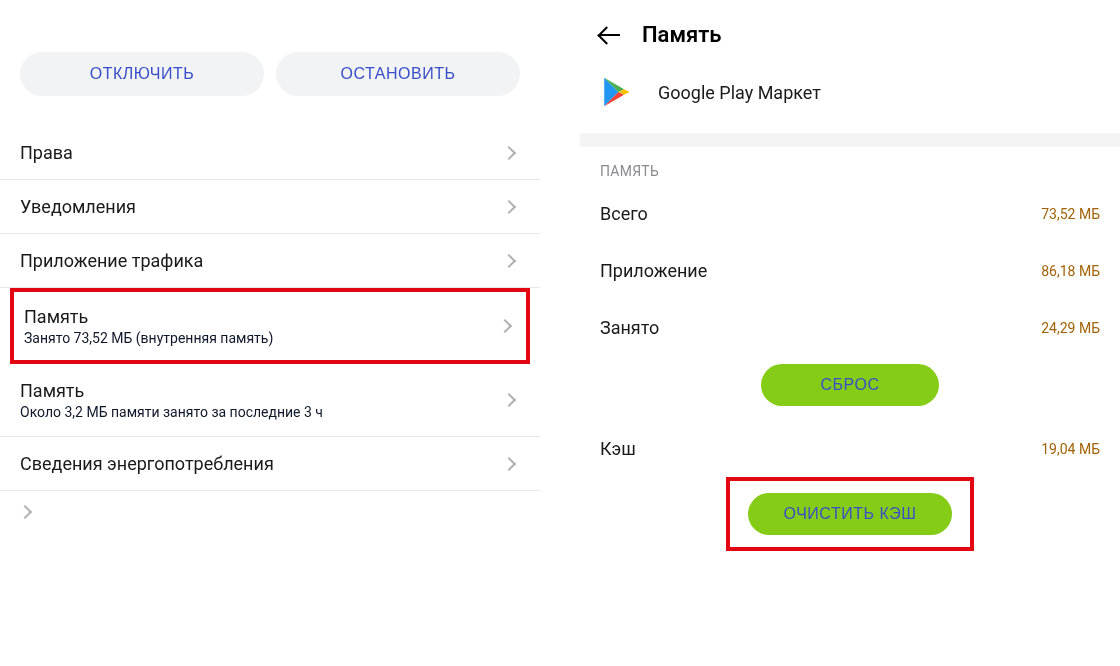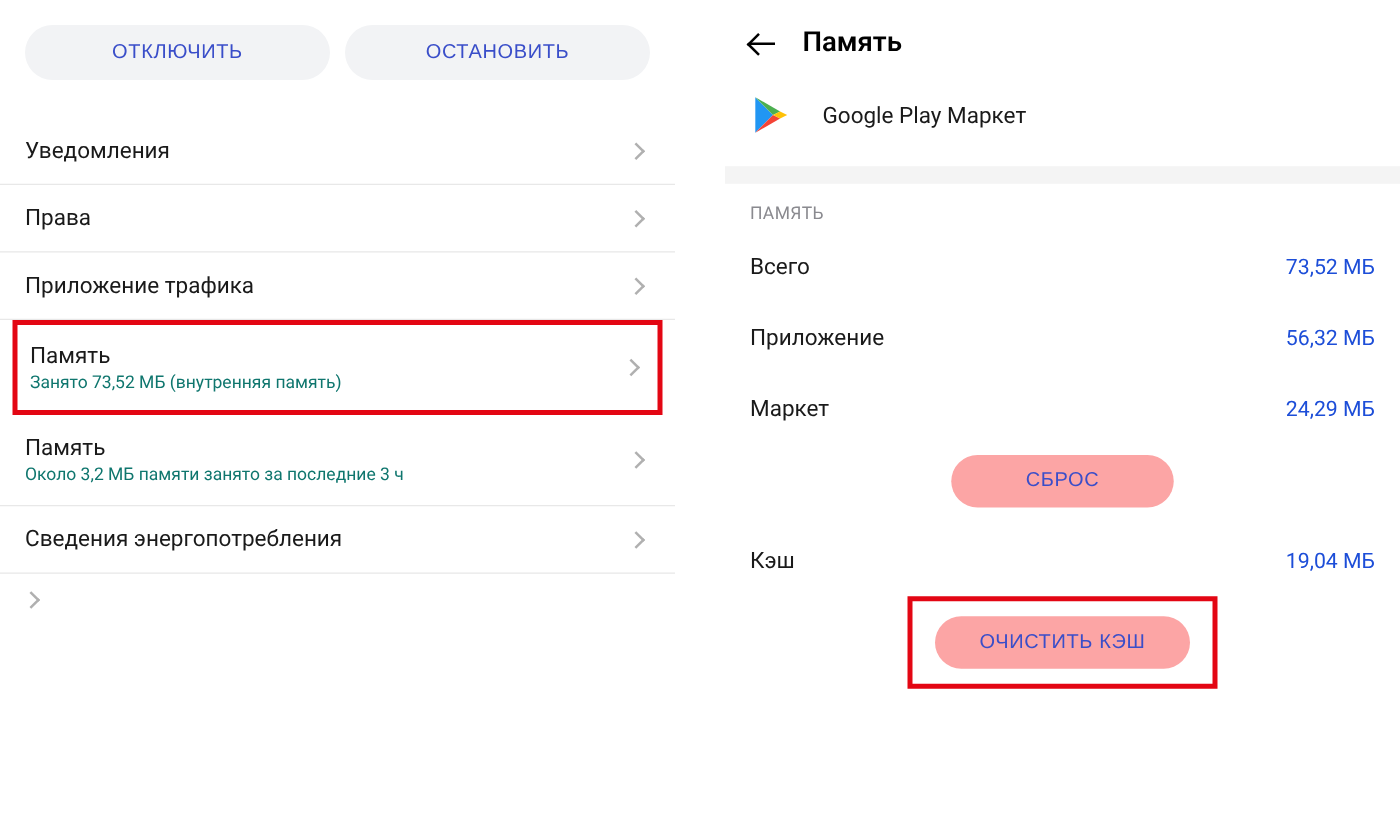--- a/index.html
+++ b/index.html
@@ -20,20 +20,21 @@
       padding-right: 30px;
     }
     .panel-right {
       padding-left: 10px;
     }
     
     .top-buttons {
       display: flex;
       gap: 12px;
       padding: 20px 20px 30px 20px;
+      margin-top: 32px;
     }
     .pill-btn {
       flex: 1;
       background: #f2f3f5;
       border: none;
       border-radius: 22px;
       padding: 13px 10px;
       color: #3a4ec9;
       font-size: 16px;
       font-weight: 500;
@@ -57,21 +58,21 @@
       flex: 1;
       display: flex;
       flex-direction: column;
     }
     .list-item .title {
       font-size: 18px;
       color: #1a1a1a;
     }
     .list-item .subtitle {
       font-size: 14px;
-      color: #0f766e;
+      color: #0f172a;
       margin-top: 3px;
     }
     .chevron {
       width: 10px;
       height: 10px;
       border-right: 2px solid #b0b0b0;
       border-top: 2px solid #b0b0b0;
       transform: rotate(45deg);
       margin-right: 6px;
     }
@@ -151,30 +152,30 @@
       justify-content: space-between;
       align-items: center;
       padding: 18px 20px;
       text-align: center;
     }
     .kv-row .k {
       font-size: 18px;
       color: #1a1a1a;
     }
     .kv-row .v {
-      font-size: 17px;
-      color: #1d4ed8;
+      font-size: 14px;
+      color: #a16207;
     }
     .center-btn-wrap {
       padding: 8px 0 14px 0;
       display: flex;
       justify-content: center;
     }
     .center-btn {
-      background: #fca5a5;
+      background: #84cc16;
       border: none;
       border-radius: 22px;
       padding: 12px 60px;
       color: #3a4ec9;
       font-size: 16px;
       font-weight: 500;
       letter-spacing: 0.5px;
       cursor: pointer;
     }
     .highlight-btn-box {
@@ -194,28 +195,28 @@
 <div class="panel panel-left">
   <div class="top-buttons">
     <button class="pill-btn">ОТКЛЮЧИТЬ</button>
     <button class="pill-btn">ОСТАНОВИТЬ</button>
   </div>
 
   <div class="list">
 
     <div class="list-item">
       <div class="content">
+        <span class="title">Права</span>
+      </div>
+      <span class="chevron"></span>
+    </div>
+
+    <div class="list-item">
+      <div class="content">
         <span class="title">Уведомления</span>
-      </div>
-      <span class="chevron"></span>
-    </div>
-
-    <div class="list-item">
-      <div class="content">
-        <span class="title">Права</span>
       </div>
       <span class="chevron"></span>
     </div>
 
     <div class="list-item">
       <div class="content">
         <span class="title">Приложение трафика</span>
       </div>
       <span class="chevron"></span>
     </div>
@@ -274,25 +275,25 @@
 
   <div class="section-label">ПАМЯТЬ</div>
 
   <div class="kv-row">
     <span class="k">Всего</span>
     <span class="v">73,52 МБ</span>
   </div>
 
   <div class="kv-row">
     <span class="k">Приложение</span>
-    <span class="v">56,32 МБ</span>
+    <span class="v">86,18 МБ</span>
   </div>
 
   <div class="kv-row">
-    <span class="k">Маркет</span>
+    <span class="k">Занято</span>
     <span class="v">24,29 МБ</span>
   </div>
 
   <div class="center-btn-wrap">
     <button class="center-btn">СБРОС</button>
   </div>
 
   <div class="kv-row">
     <span class="k">Кэш</span>
     <span class="v">19,04 МБ</span>

